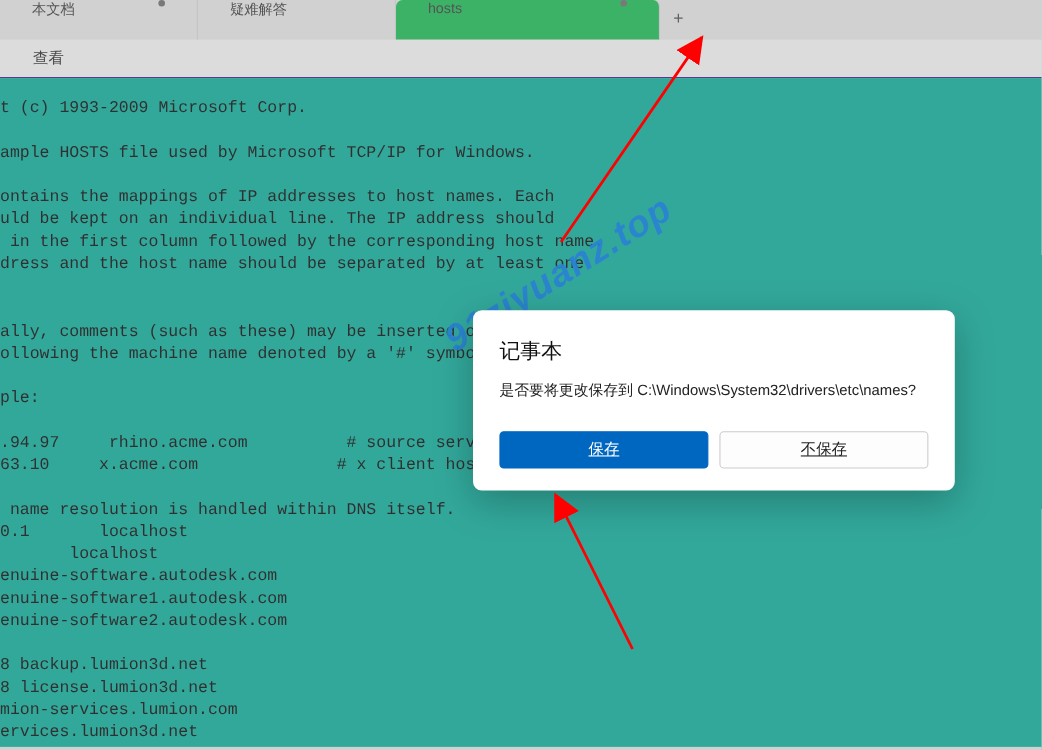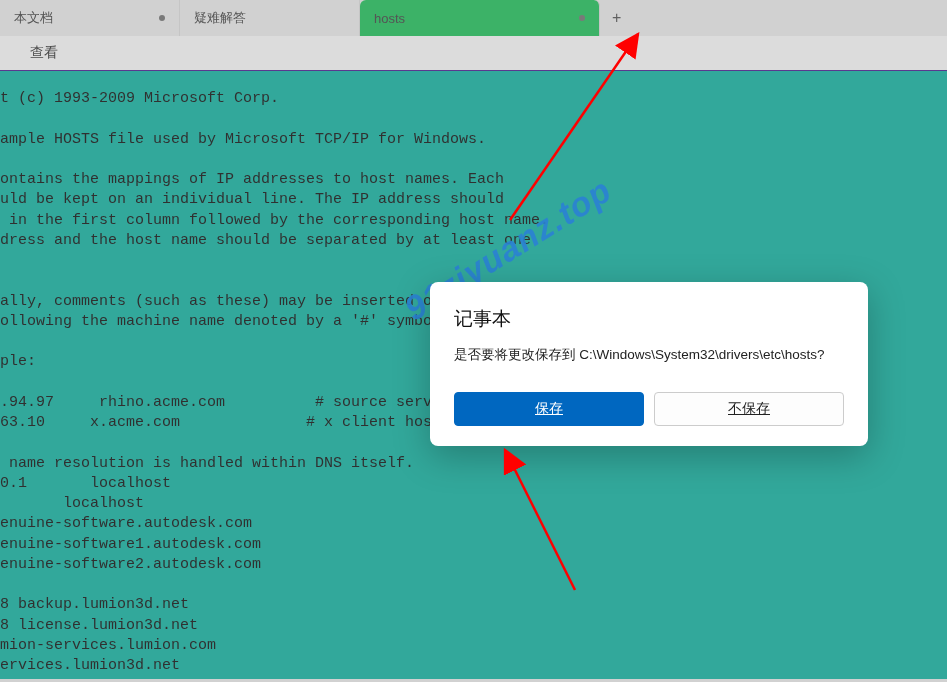--- a/index.html
+++ b/index.html
@@ -13,22 +13,22 @@
       position: relative;
     }
     .tabs {
       display: flex;
       background: #f0f0f0;
       height: 36px;
       align-items: stretch;
     }
     .tab {
       display: flex;
-      align-items: center;
-      padding: 0 14px;
+      align-items: flex-start;
+      padding: 0 29px;
       min-width: 180px;
       color: #444;
       gap: 4px;
       border-right: 1px solid #e0e0e0;
       font-size: 13px;
       position: relative;
     }
     .tab.active { background: #22c55e; border-radius: 6px 6px 0 0; }
     .tab .dot {
       width: 6px; height: 6px; border-radius: 50%; background: #777;
@@ -143,21 +143,21 @@
 8 license.lumion3d.net
 mion-services.lumion.com
 ervices.lumion3d.net</div>
 
 <div class="overlay"></div>
 
 <div class="watermark">91ziyuanz.top</div>
 
 <div class="dialog">
   <div class="dialog-title">记事本</div>
-  <div class="dialog-msg">是否要将更改保存到 C:\Windows\System32\drivers\etc\hosts?</div>
+  <div class="dialog-msg">是否要将更改保存到 C:\Windows\System32\drivers\etc\names?</div>
   <div class="dialog-buttons">
     <div class="dbtn primary">保存</div>
     <div class="dbtn">不保存</div>
   </div>
 </div>
 
 <svg class="arrows" width="947" height="682">
   <defs>
     <marker id="ah" markerWidth="12" markerHeight="12" refX="9" refY="5" orient="auto">
       <path d="M0,0 L10,5 L0,10 Z" fill="#ff0000"></path>

